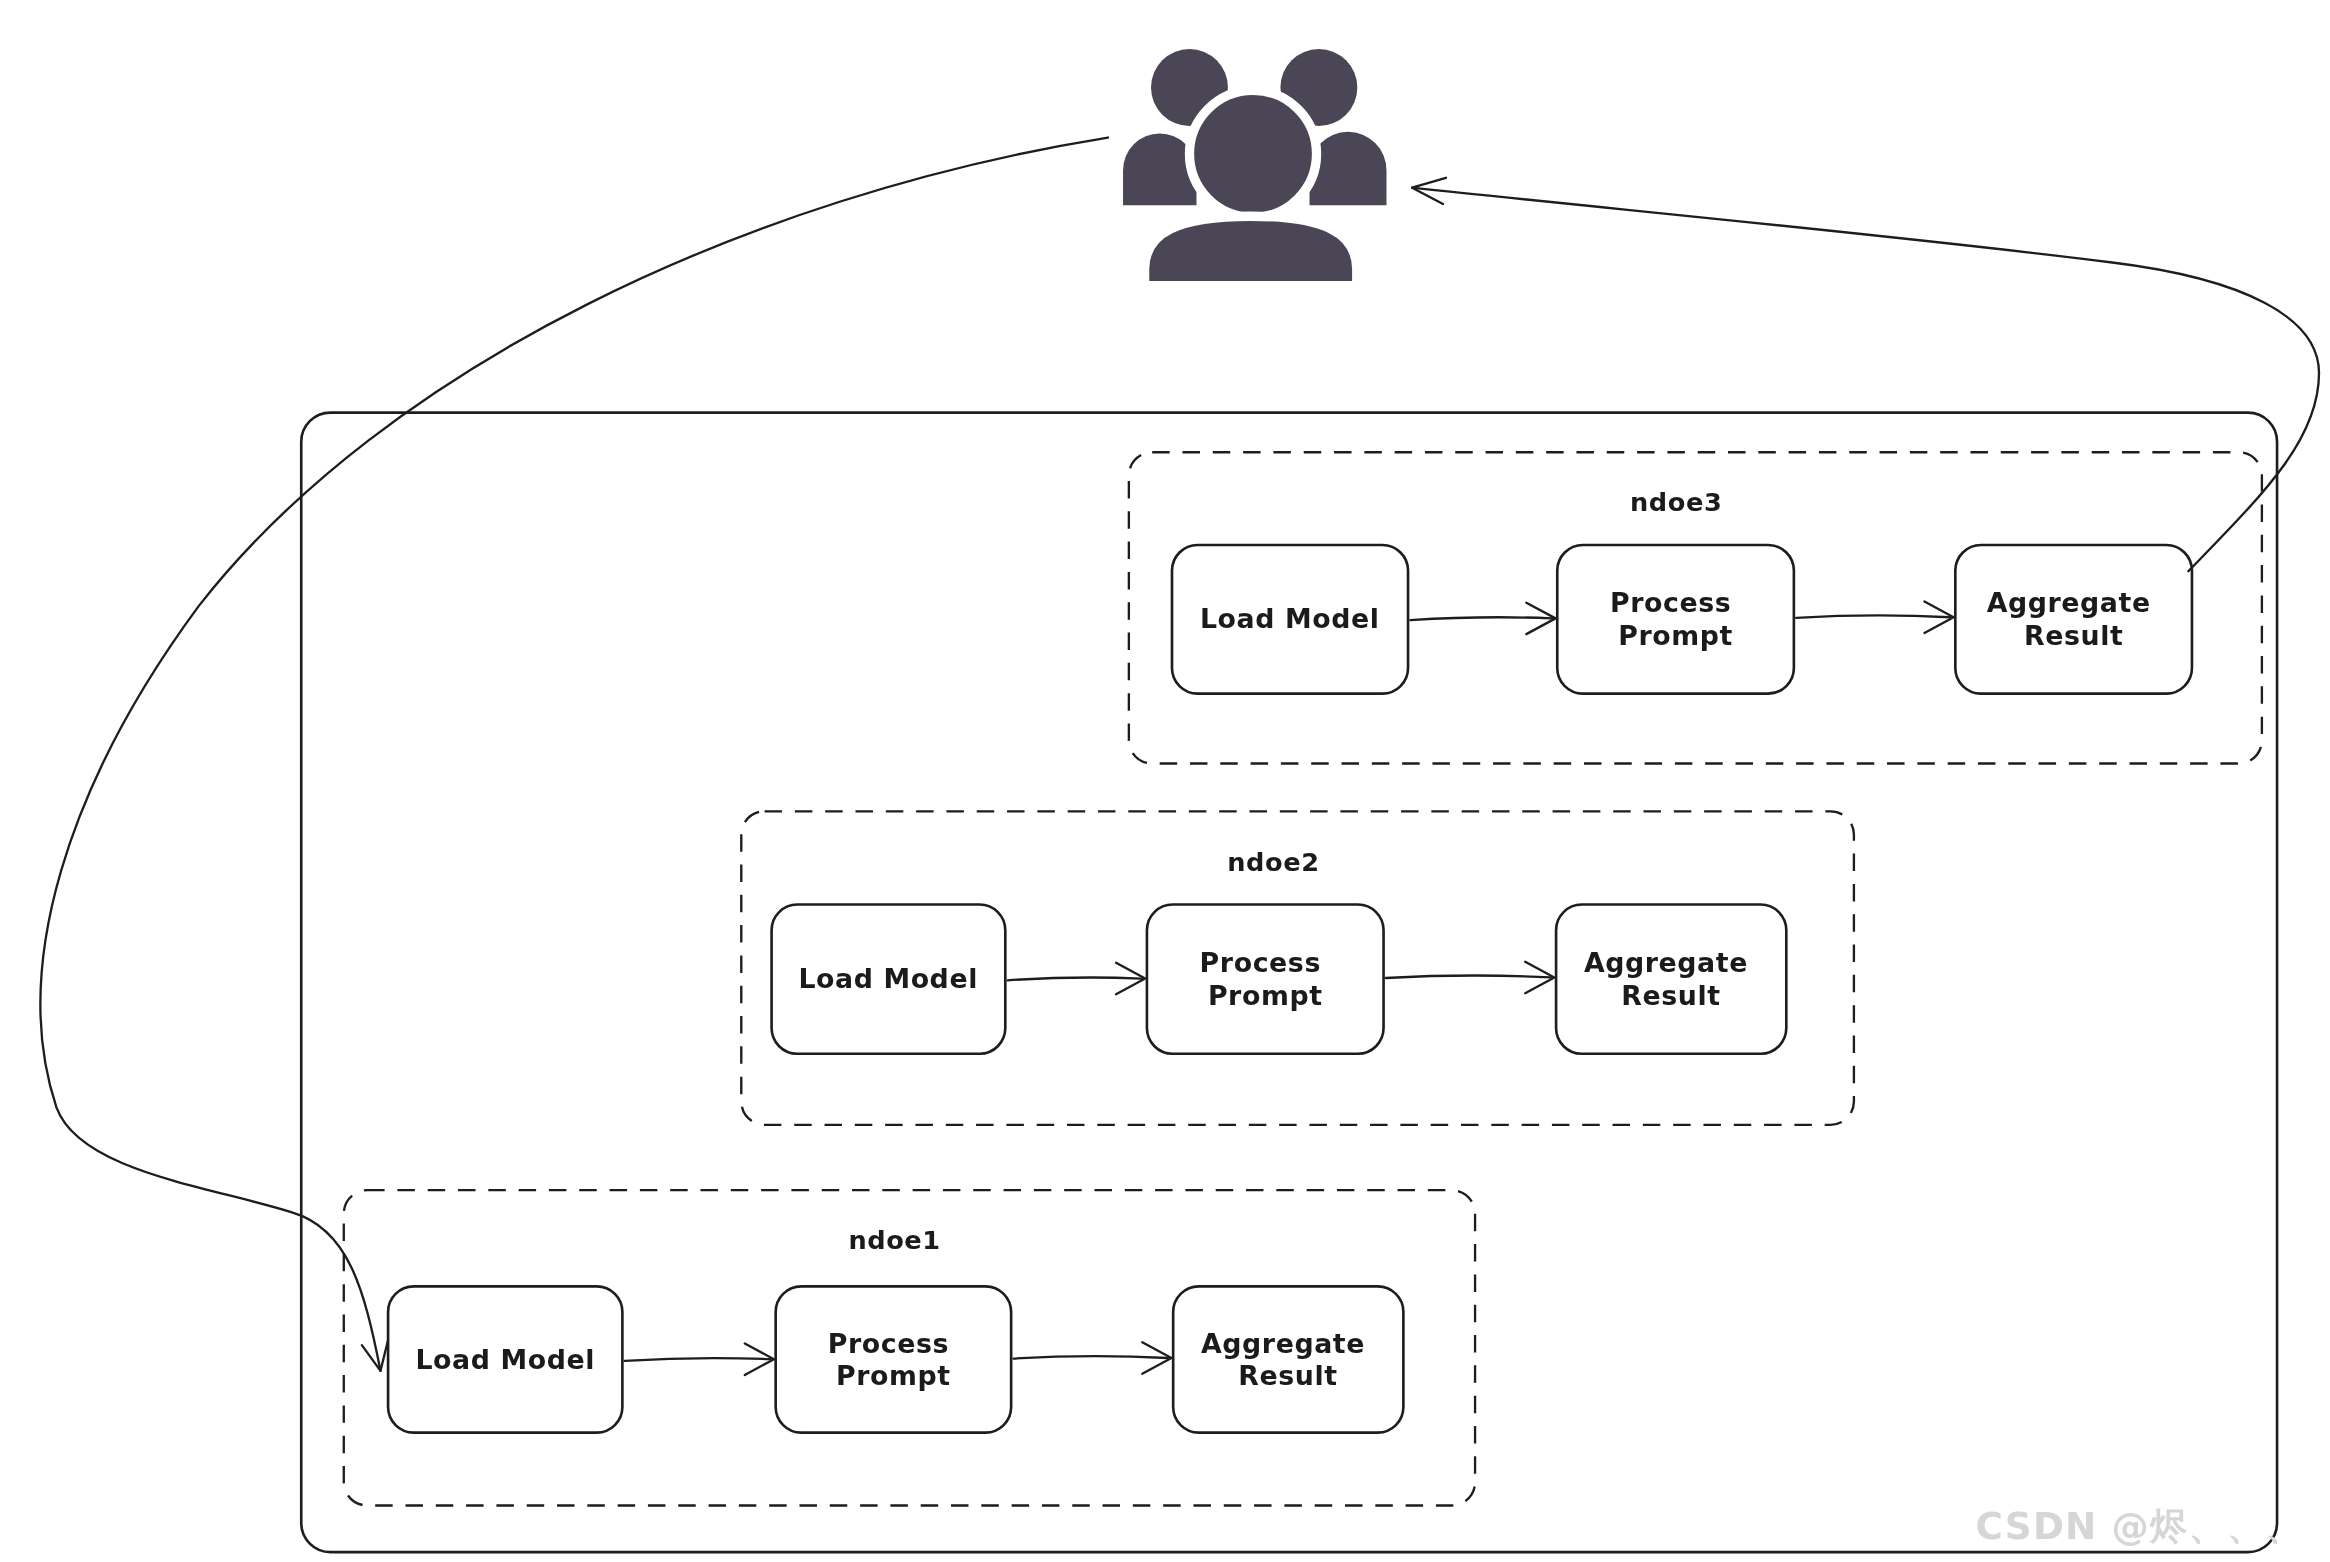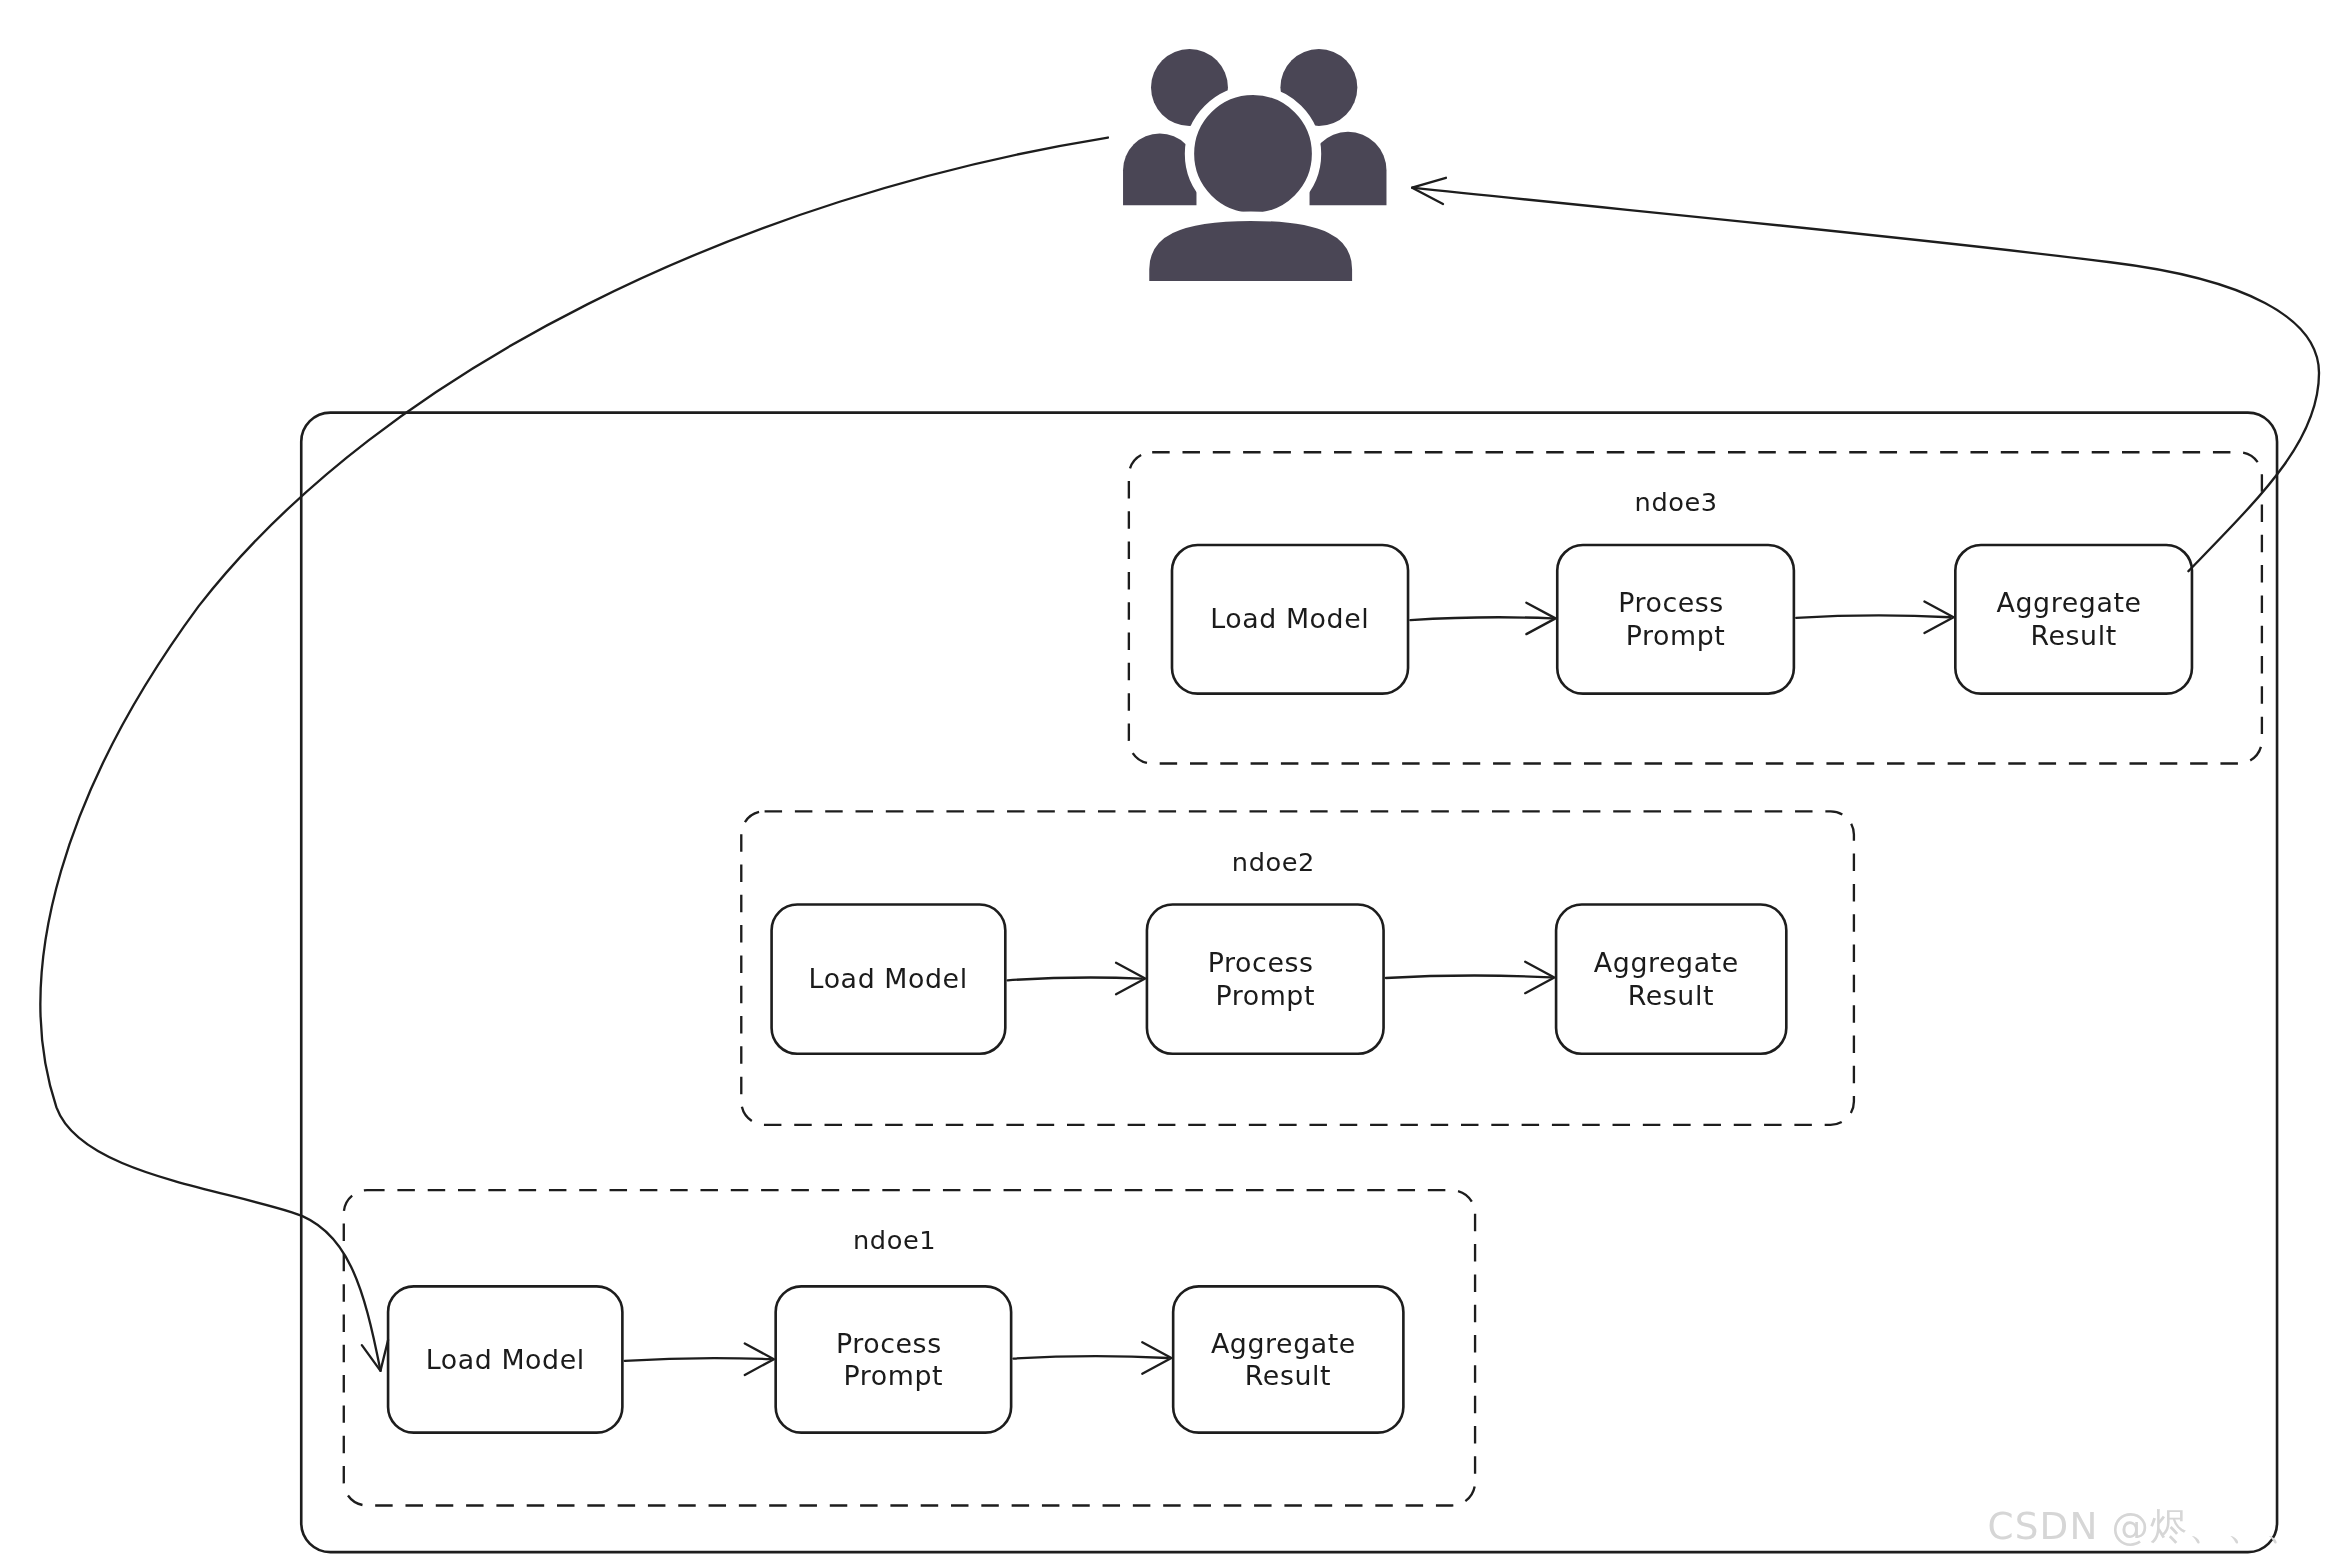--- a/index.html
+++ b/index.html
@@ -5,20 +5,21 @@
   html, body {
     margin: 0;
     padding: 0;
     height: 100%;
     background: #ffffff;
     overflow: hidden;
   }
   .stage {
     position: absolute;
     inset: 0;
+    font-weight: bold;
   }
   svg {
     display: block;
     width: 100%;
     height: 100%;
     font-family: "DejaVu Sans", sans-serif;
   }
   .sketch-stroke {
     fill: none;
     stroke: #1d1d1d;

